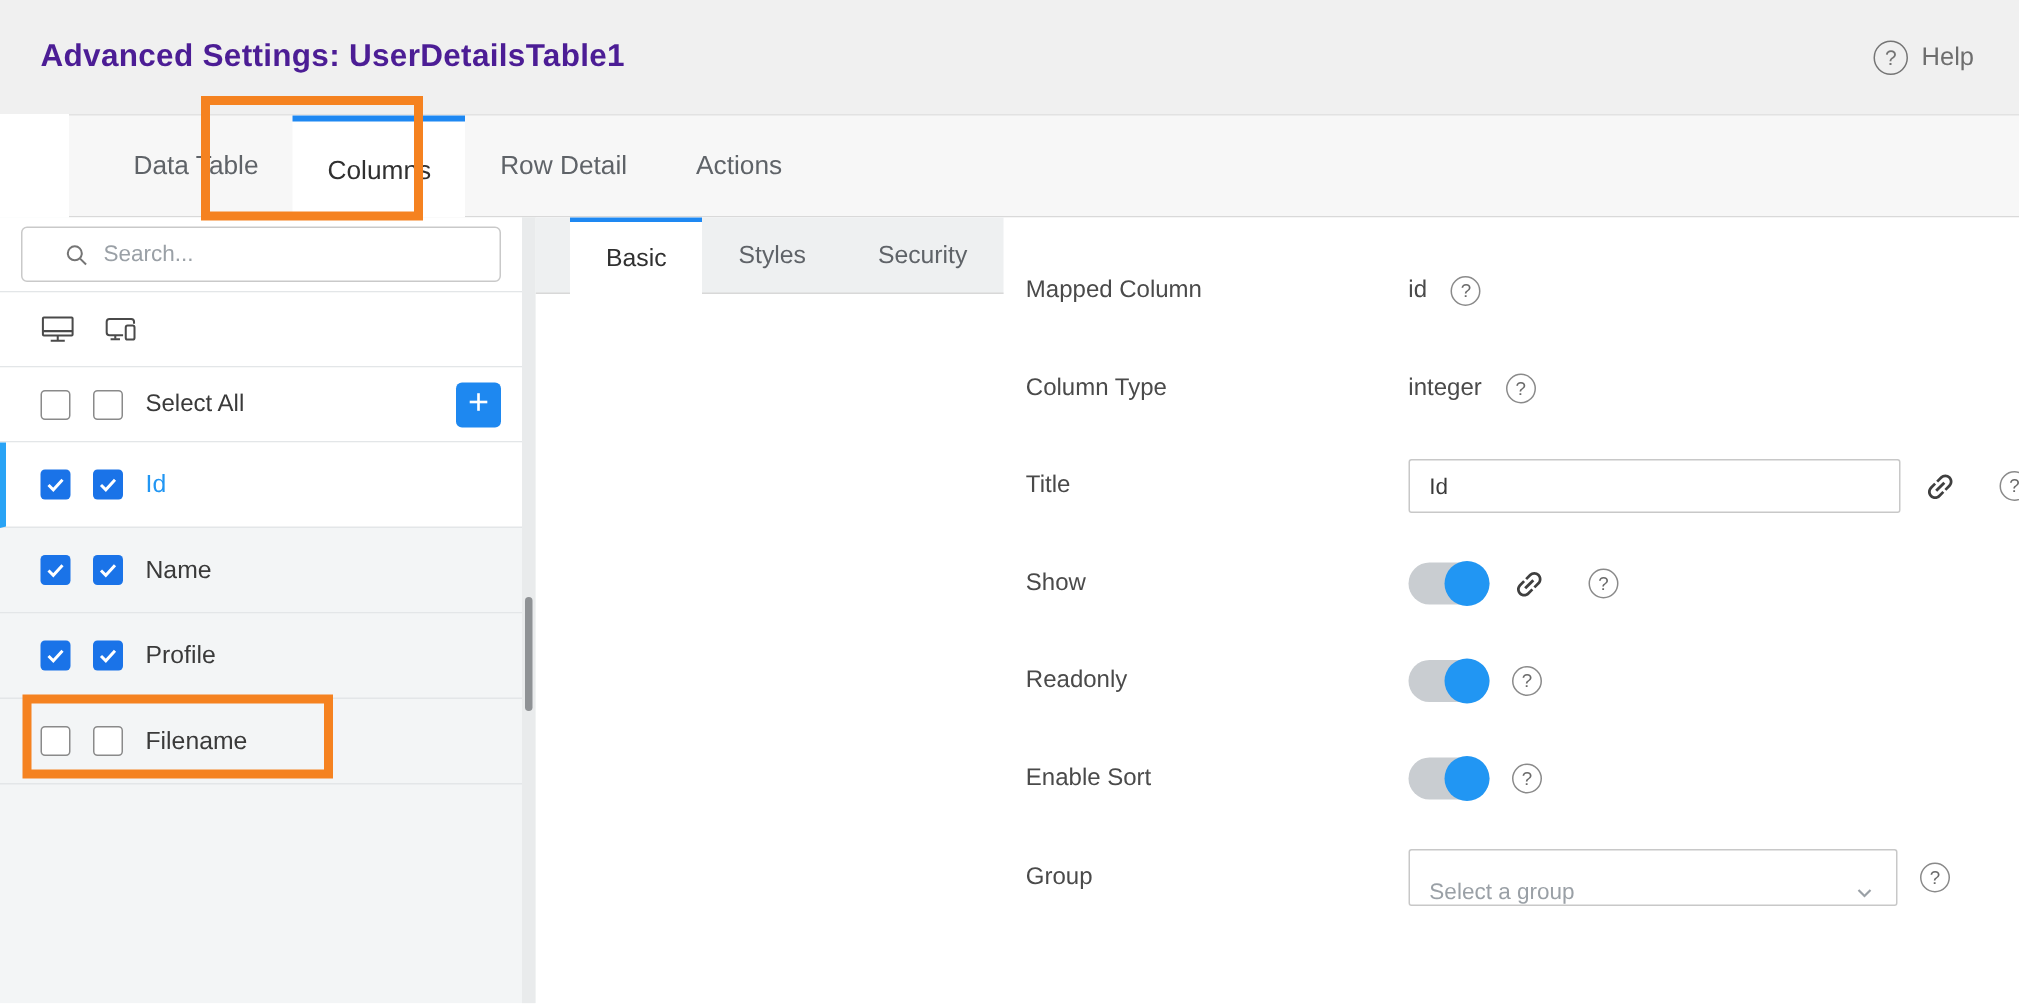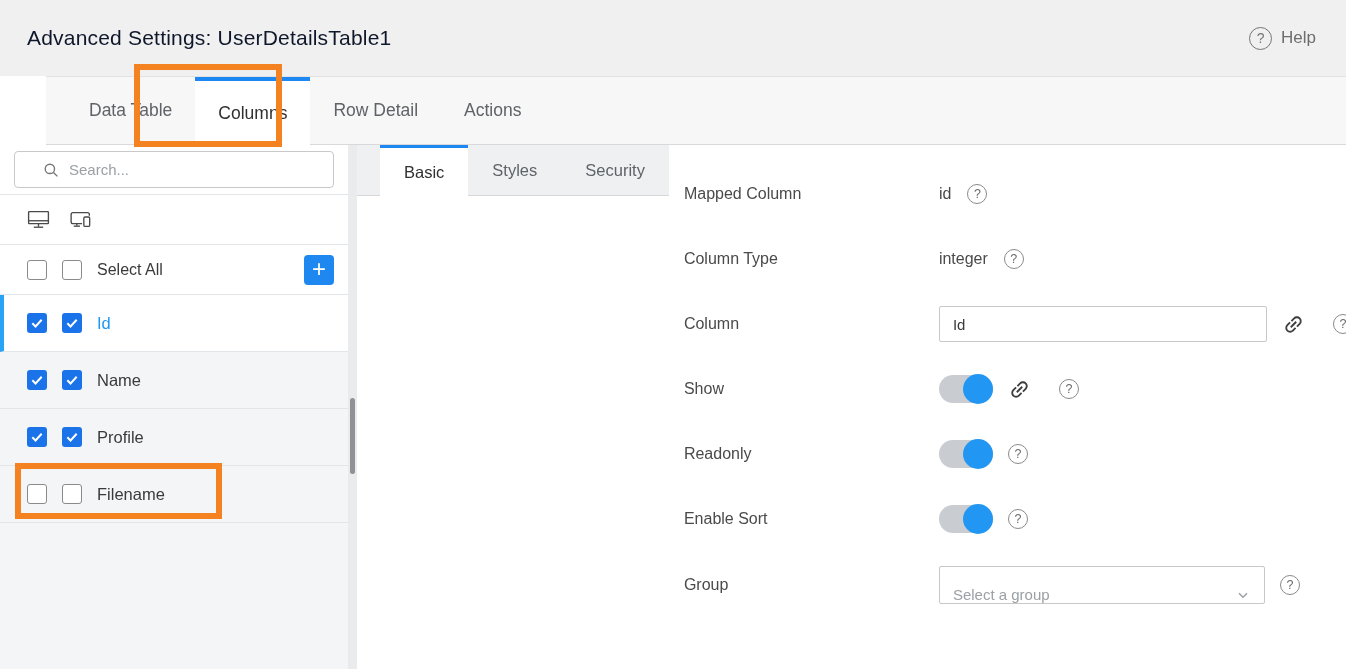--- a/index.html
+++ b/index.html
@@ -2,21 +2,21 @@
 <html><head>
 <meta charset="utf-8">
 <style>
   * { margin:0; padding:0; box-sizing:border-box; }
   body { font-family:"Liberation Sans", sans-serif; background:#fff; }
   .app { position:relative; width:1346px; height:669px; overflow:hidden; background:#fff; }
 
   
   .header { height:76px; background:#f0f0f0; display:flex; align-items:center;
             justify-content:space-between; padding:0 30px 0 27px; }
-  .header-title { font-size:21px; color:#0f172a; font-weight:400; letter-spacing:.2px; }
+  .header-title { font-size:21px; color:#4c1d95; font-weight:700; letter-spacing:.2px; }
   .help { display:flex; align-items:center; gap:9px; color:#6e6e6e; font-size:17px; cursor:pointer; }
   .qmark { display:inline-flex; align-items:center; justify-content:center; border-radius:50%;
            border:1.6px solid #757575; color:#757575; }
   .qmark.big { width:23px; height:23px; font-size:14px; }
   .qmark.small { width:20px; height:20px; font-size:12.5px; border-color:#8a8a8a; color:#6a6a6a; flex:0 0 auto; }
 
   
   .main-tabs { height:69px; background:#f7f7f7; border-top:1px solid #e2e2e2;
                border-bottom:1px solid #d9d9d9; display:flex; align-items:stretch; padding-left:20px;margin-left:46px; }
   .main-tab { display:flex; align-items:center; padding:0 23px; font-size:17.5px;
@@ -226,21 +226,21 @@
 
         <div class="form-row">
           <div class="form-label">Column Type</div>
           <div class="form-control">
             <span class="static-value">integer</span>
             <span class="qmark small">?</span>
           </div>
         </div>
 
         <div class="form-row">
-          <div class="form-label">Column</div>
+          <div class="form-label">Title</div>
           <div class="form-control">
             <input class="text-input" type="text" value="Id" style="">
             <svg class="link-icon icon-gap" viewBox="0 0 24 24">
               <path d="M3.9 12c0-1.71 1.39-3.1 3.1-3.1h4V7H7c-2.76 0-5 2.24-5 5s2.24 5 5 5h4v-1.9H7c-1.71 0-3.1-1.39-3.1-3.1zM8 13h8v-2H8v2zm9-6h-4v1.9h4c1.71 0 3.1 1.39 3.1 3.1s-1.39 3.1-3.1 3.1h-4V17h4c2.76 0 5-2.24 5-5s-2.24-5-5-5z"></path>
             </svg>
             <span class="qmark small icon-gap2">?</span>
           </div>
         </div>
 
         <div class="form-row">

